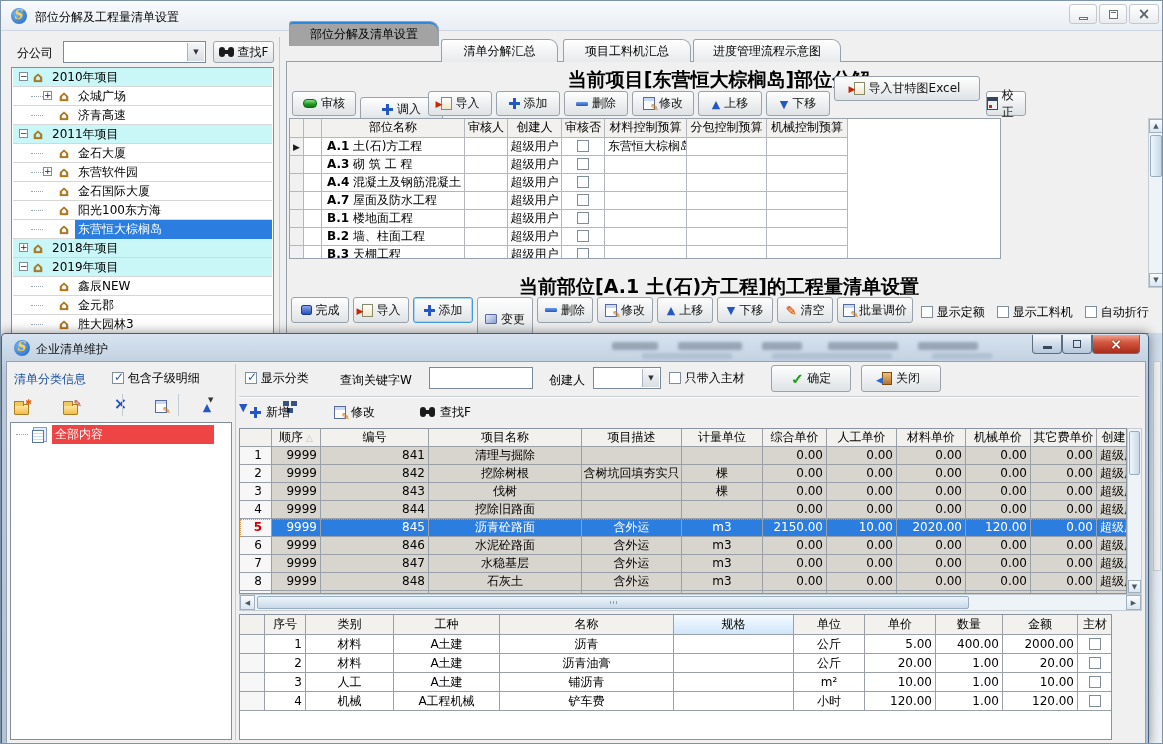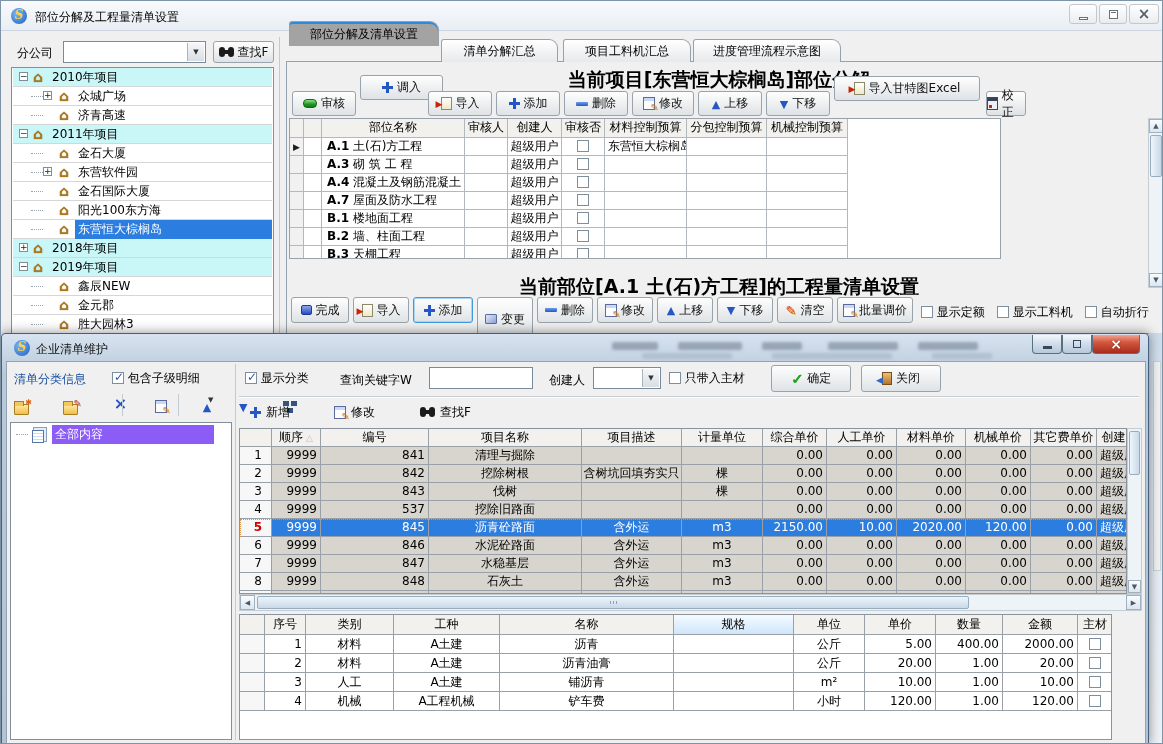--- a/index.html
+++ b/index.html
@@ -179,21 +179,21 @@
   <div class="a tab" style="left:692px;width:148px">
       <s>进度管理流程示意图</s>
     </div>
   <div class="a panel"></div>
 
   <div class="a sect" style="left:288px;top:66px;width:860px">当前项目[东营恒大棕榈岛]部位分解</div>
   <div class="a btn" style="left:291px;top:90px;width:64px">
       <s class="ig ic-pill"></s>
       <s>审核</s>
     </div>
-  <div class="a btn" style="left:359px;top:74px;width:83px">
+  <div class="a btn" style="left:359px;top:96px;width:83px">
       <s class="ig ic-plus"></s>
       <s>调入</s>
     </div>
   <div class="a btn" style="left:427px;top:90px;width:64px">
       <s class="ig ic-page imp"></s>
       <s>导入</s>
     </div>
   <div class="a btn" style="left:495px;top:90px;width:64px">
       <s class="ig ic-plus"></s>
       <s>添加</s>
@@ -401,21 +401,21 @@
     <s class="a vline" style="left:120px;top:60px;height:22px"></s>
     <span class="a ig ic-up" style="left:130px;top:62px;font-size:14px"></span>
     <span class="a ig ic-down" style="left:154px;top:62px;font-size:14px"></span>
     <s class="a vline" style="left:176px;top:60px;height:22px"></s>
     <span class="a ig ic-layout" style="left:186px;top:64px"></span>
     <span class="a" style="left:206px;top:62px;font-size:7px;color:#333">▼</span>
     <div class="a treebox" style="left:8px;top:88px;width:222px;height:318px">
       <div class="trow" style="top:2px;border-bottom:none">
         <s class="stub" style="left:4px"></s>
         <s class="a ig ic-docs" style="left:20px;top:2px"></s>
-        <s class="tlabel" style="left:40px;right:16px;background:#8b5cf6;color:#fff">全部内容</s>
+        <s class="tlabel" style="left:40px;right:16px;background:#ef4444;color:#fff">全部内容</s>
       </div>
     </div>
     <s class="a vline" style="left:233px;top:30px;height:376px"></s>
 
     
     <span class="a" style="left:243px;top:36px"><u class="cb ck"></u> <s>显示分类</s></span>
     <span class="a" style="left:338px;top:38px">查询关键字W</span>
     <div class="a inp" style="left:427px;top:33px;width:104px;height:22px">
         <s class="a" style="left:3px;top:2px"></s>
       </div>
@@ -503,21 +503,21 @@
           <i class="c ar">0.00</i>
           <i class="c ar">0.00</i>
           <i class="c ar">0.00</i>
           <i class="c ar">0.00</i>
           <i class="c ar">0.00</i>
           <i class="c al">超级用户</i>
         </div>
       <div class="r lt" style="top:72px">
           <i class="c rn ar8">4</i>
           <i class="c ar">9999</i>
-          <i class="c ar">537</i>
+          <i class="c ar">844</i>
           <i class="c acx">挖除旧路面</i>
           <i class="c acx"></i>
           <i class="c acx"></i>
           <i class="c ar">0.00</i>
           <i class="c ar">0.00</i>
           <i class="c ar">0.00</i>
           <i class="c ar">0.00</i>
           <i class="c ar">0.00</i>
           <i class="c al">超级用户</i>
         </div>

